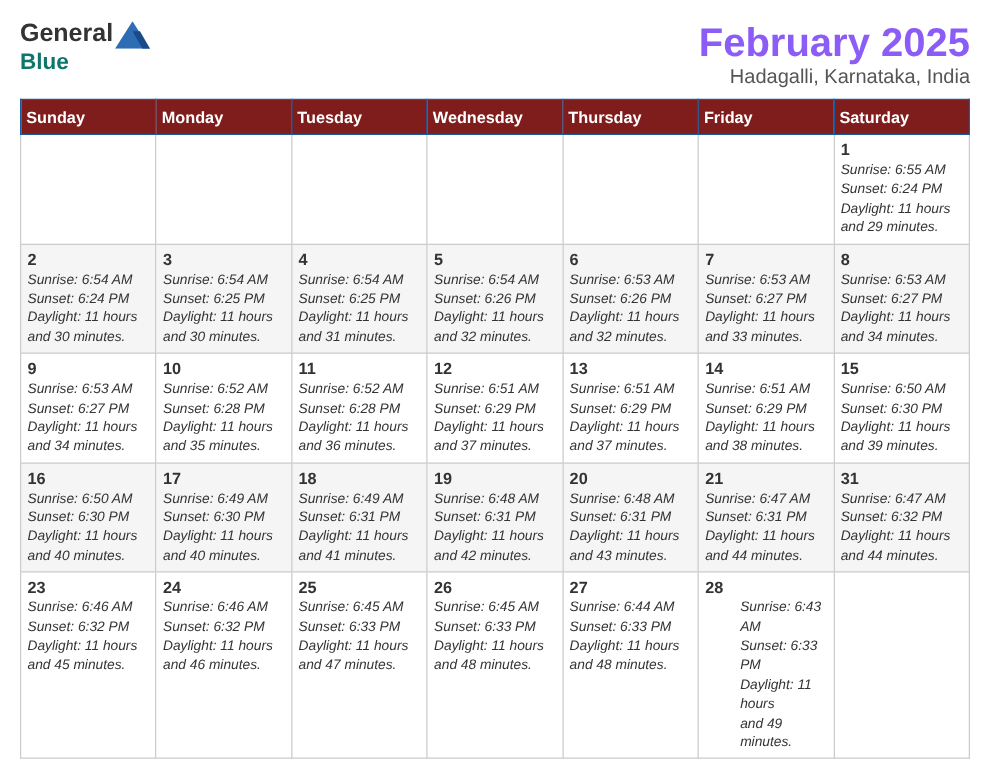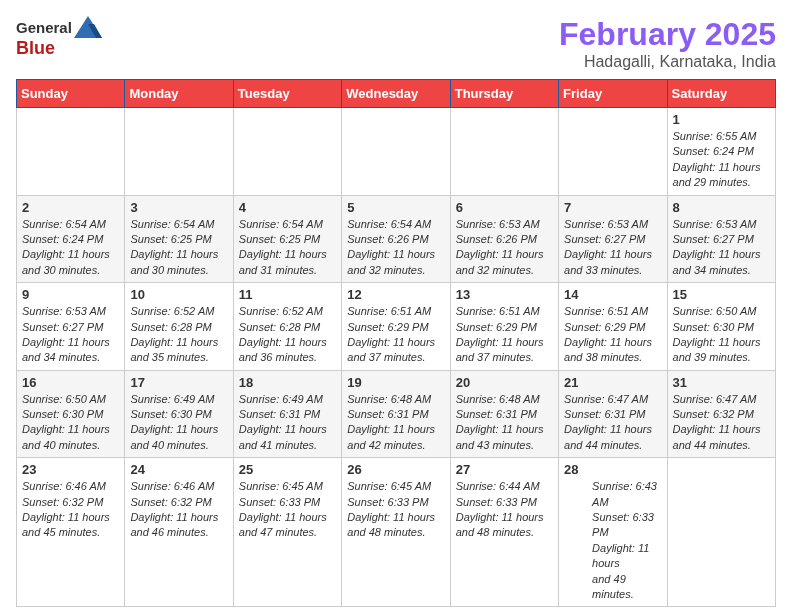--- a/index.html
+++ b/index.html
@@ -36,21 +36,21 @@
     .location-title {
       font-size: 16px;
       color: #555;
     }
     .calendar {
       width: 100%;
       border-collapse: collapse;
       border: 1px solid #ccc;
     }
     .calendar th {
-      background-color: #ef4444;
+      background-color: #7f1d1d;
       color: #fff;
       font-size: 13px;
       font-weight: bold;
       padding: 6px 4px;
       border: 1px solid #1a5a9e;
       text-align: left;
     }
     .calendar td {
       border: 1px solid #ccc;
       vertical-align: top;
@@ -79,27 +79,27 @@
     .empty-cell {
       background: #fff !important;
     }
   </style>
 </head>
 <body>
 
 <div class="header">
   <div class="logo">
     <div class="logo-row">
-      <span style="font-size:15px;font-weight:bold;color:#333;">General</span>
+      <span style="font-size:20px;font-weight:bold;color:#333;">General</span>
       <svg width="28" height="22" viewBox="0 0 28 22" style="margin-left:2px;">
         <polygon points="0,22 14,0 28,22" fill="#2e6db4"></polygon>
         <polygon points="14,8 22,22 28,22 20,8" fill="#1a4a8a"></polygon>
       </svg>
     </div>
-    <span style="font-size:18px;font-weight:bold;color:#b91c1c;">Blue</span>
+    <span style="font-size:18px;font-weight:bold;color:#0f766e;">Blue</span>
   </div>
   <div class="title-block">
     <div class="month-title">February 2025</div>
     <div class="location-title">Hadagalli, Karnataka, India</div>
   </div>
 </div>
 
 <table class="calendar">
   <thead>
     <tr>

